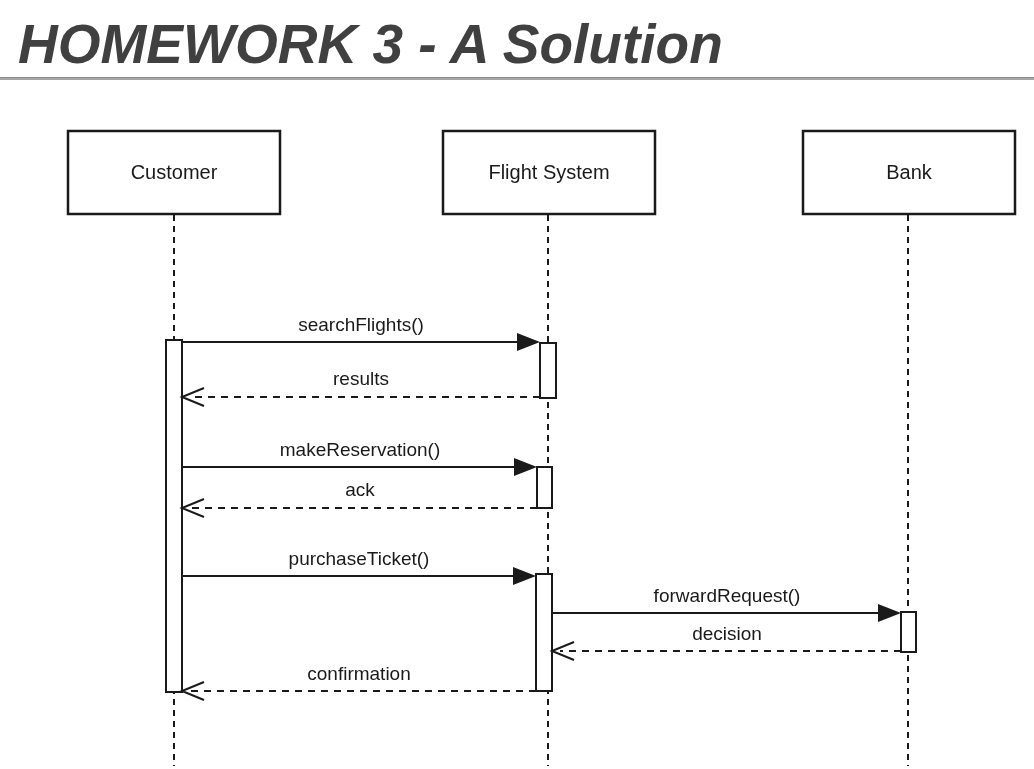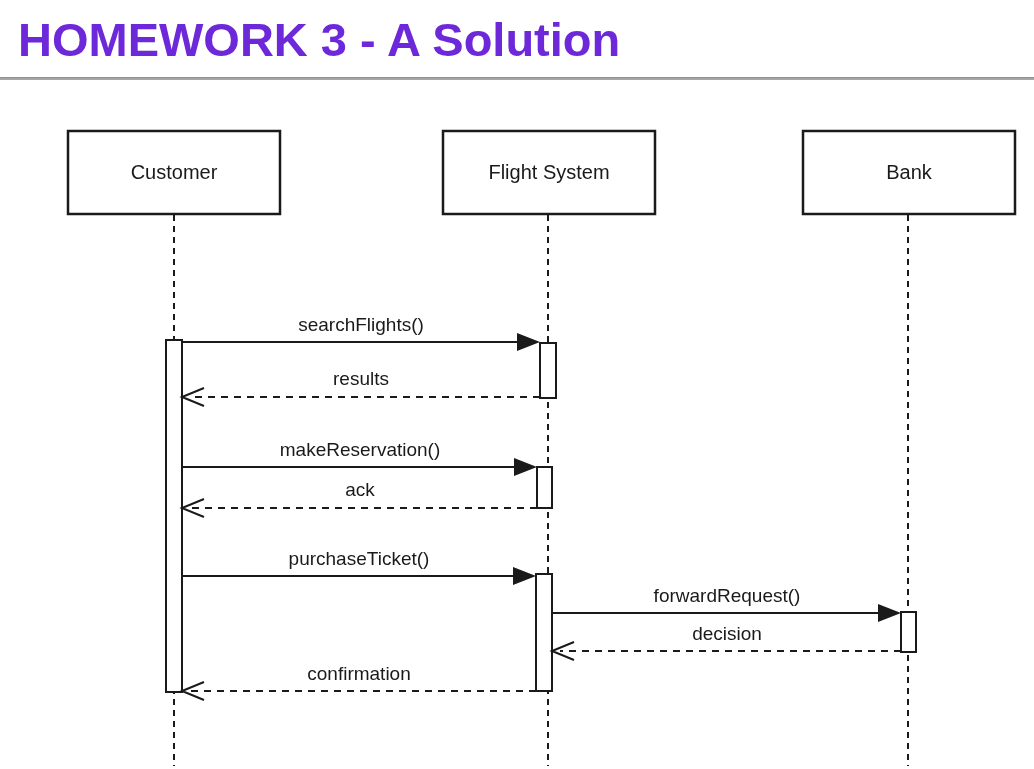--- a/index.html
+++ b/index.html
@@ -9,25 +9,26 @@
     position: relative;
     width: 1034px;
     height: 769px;
     background: #ffffff;
     overflow: hidden;
   }
   .page-title {
     position: absolute;
     left: 18px;
     top: 12px;
-    font-size: 47px;
+    font-size: 55px;
     font-weight: bold;
     letter-spacing: 0px;
-    color: #6d28d9;
+    color: #404040;
     white-space: nowrap;
+    font-style: italic;
   }
   .title-rule {
     position: absolute;
     left: 0;
     top: 77px;
     width: 1034px;
     height: 3px;
     background: #a6a6a6;
     border-top: 1px solid #8f8f8f;
   }

